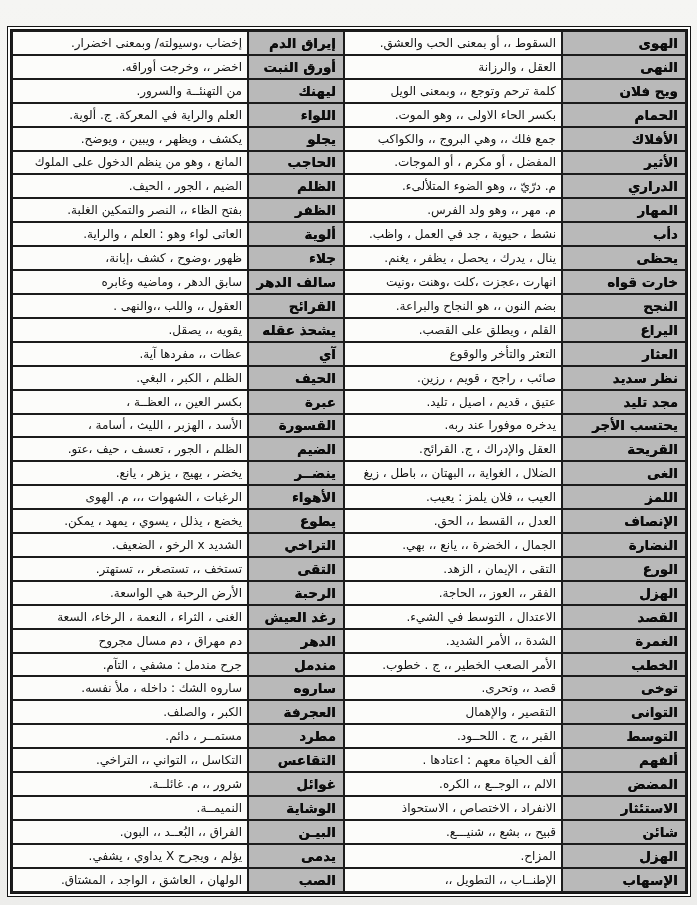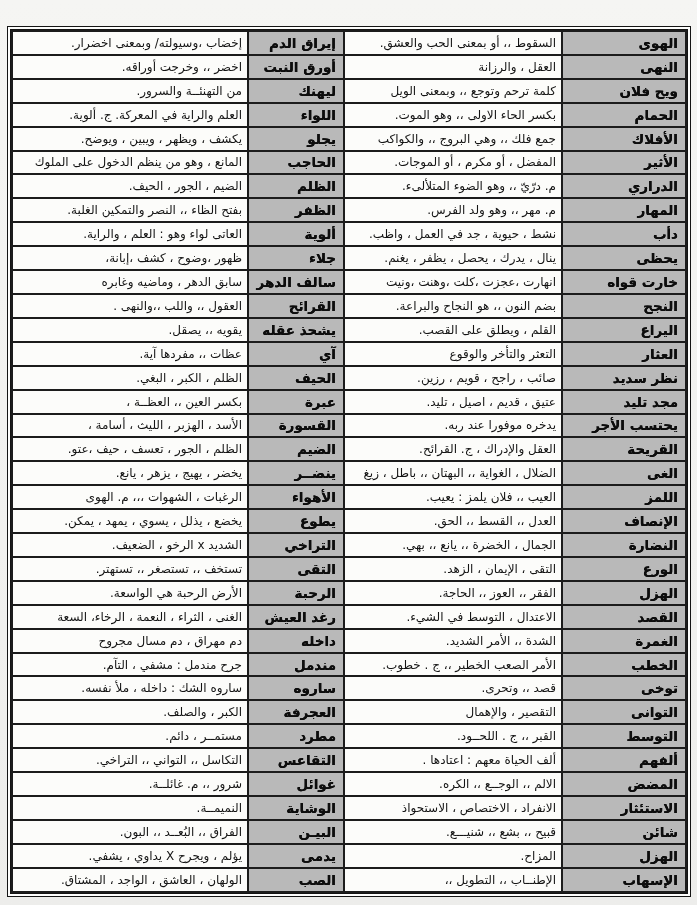--- a/index.html
+++ b/index.html
@@ -222,21 +222,21 @@
           </tr>
           <tr>
             <td class="word">القصد</td>
             <td class="def">الاعتدال ، التوسط في الشيء.</td>
             <td class="word">رغد العيش</td>
             <td class="def">الغنى ، الثراء ، النعمة ، الرخاء، السعة</td>
           </tr>
           <tr>
             <td class="word">الغمرة</td>
             <td class="def">الشدة ،، الأمر الشديد.</td>
-            <td class="word">داخله</td>
+            <td class="word">الدهر</td>
             <td class="def">دم مهراق ، دم مسال مجروح</td>
           </tr>
           <tr>
             <td class="word">الخطب</td>
             <td class="def">الأمر الصعب الخطير ،، ج . خطوب.</td>
             <td class="word">مندمل</td>
             <td class="def">جرح مندمل : مشفي ، التآم.</td>
           </tr>
           <tr>
             <td class="word">توخى</td>

